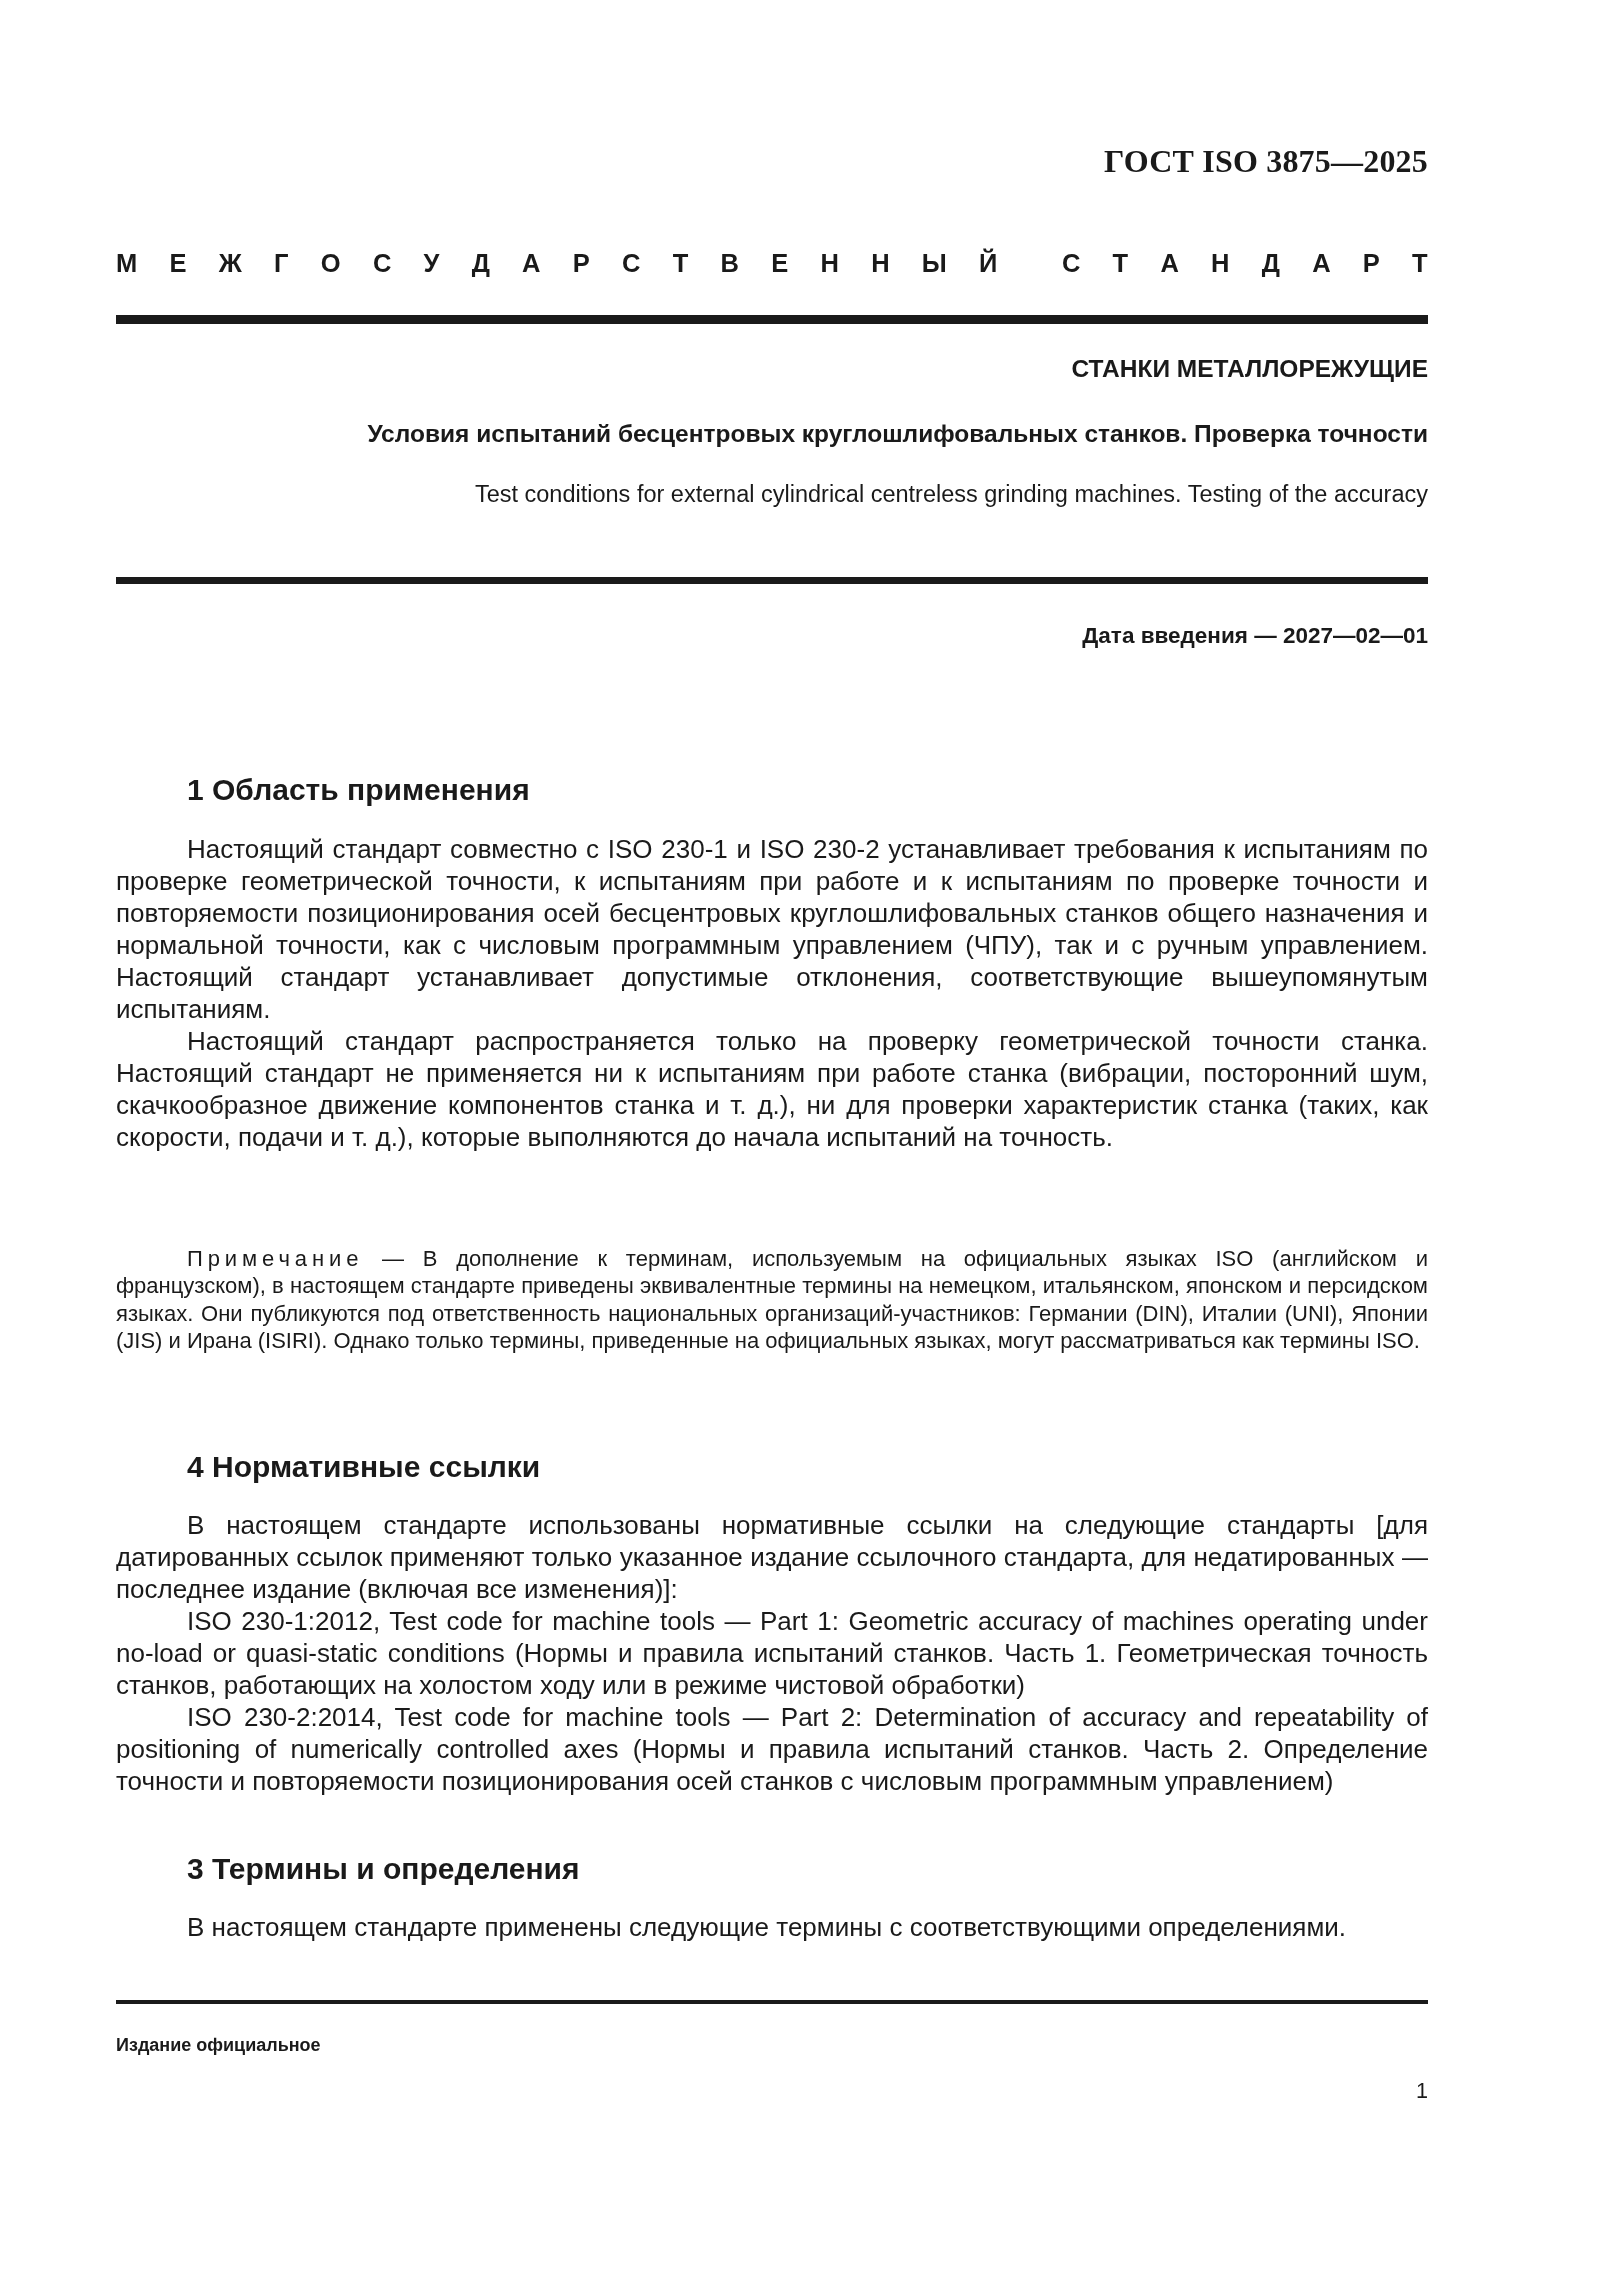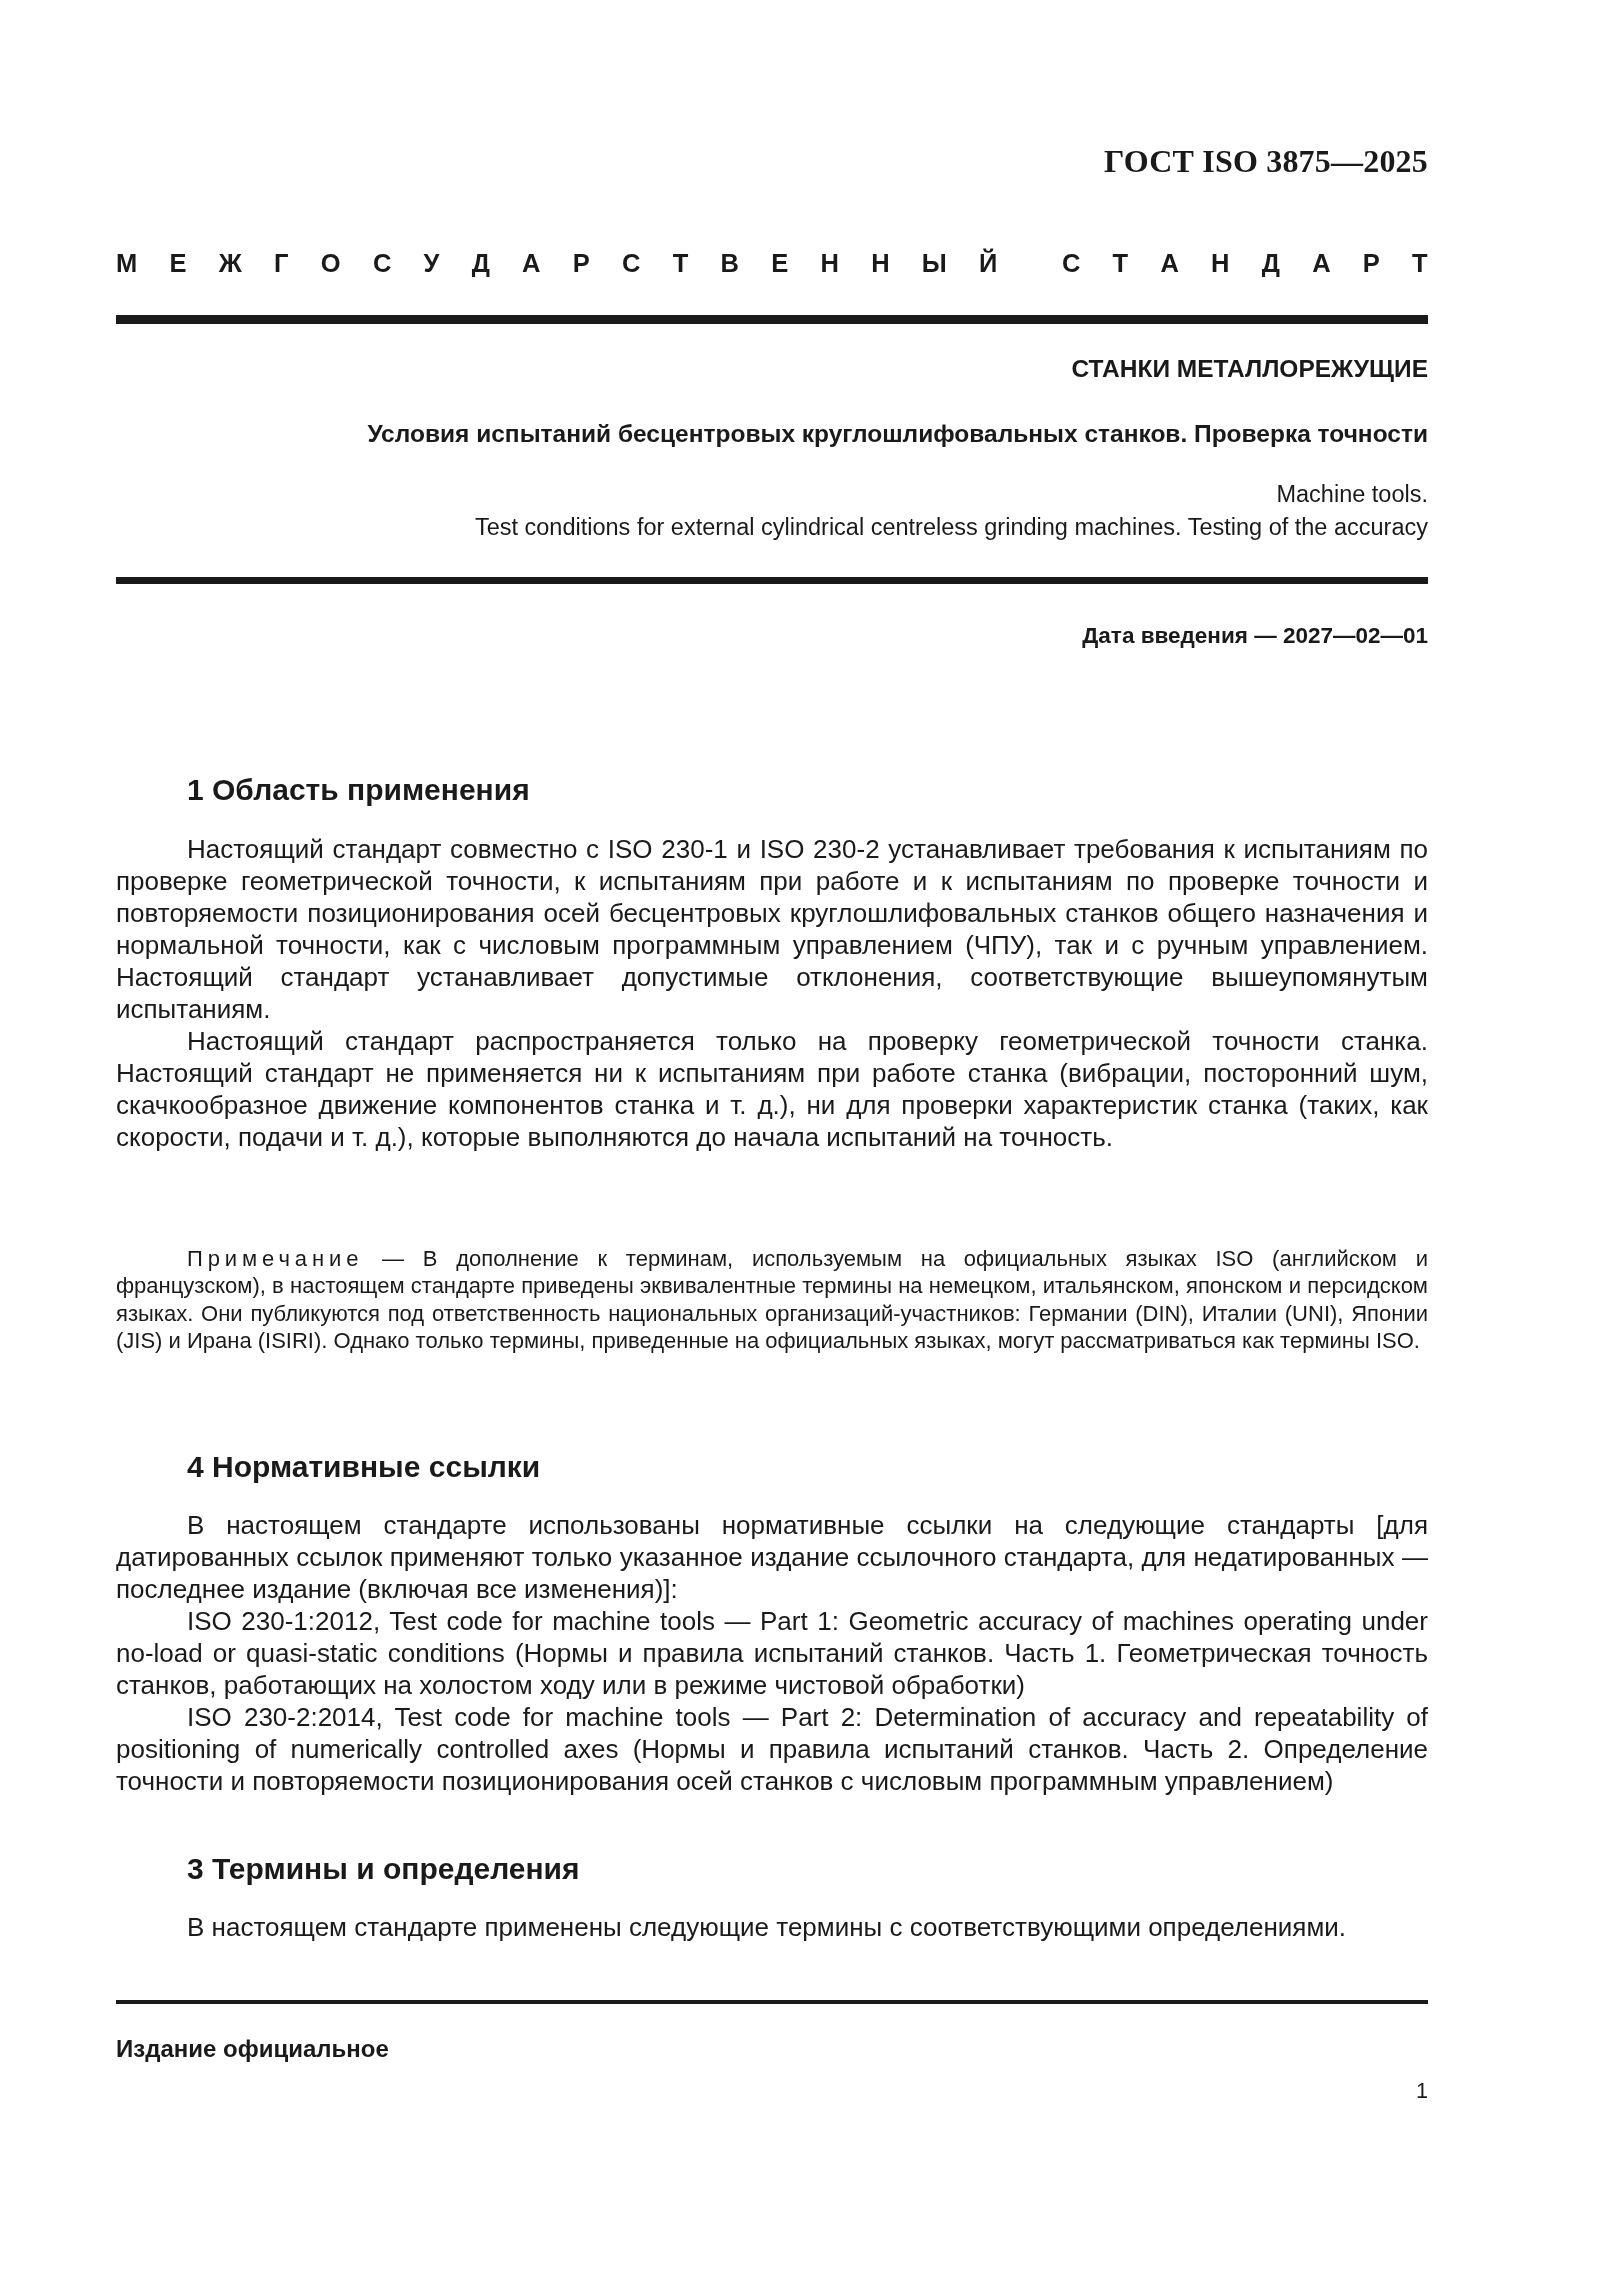--- a/index.html
+++ b/index.html
@@ -24,21 +24,21 @@
   p.body { margin: 0; font-size: 26px; line-height: 32px; text-align: justify; text-indent: 71px; }
   p.note { margin: 0; font-size: 22px; line-height: 27.4px; text-align: justify; text-indent: 71px; }
   .note-label { letter-spacing: 4.9px; }
   .sec1 { top: 770px; }
   .sec1-body { top: 833px; }
   .sec1-note { top: 1245px; }
   .sec2 { top: 1447px; }
   .sec2-body { top: 1509px; }
   .sec3 { top: 1849px; }
   .sec3-body { top: 1911px; }
-  .official { top: 2035px; left: 116px; font-size: 24px; font-weight: bold; }
+  .official { top: 2035px; left: 116px; font-size: 18px; font-weight: bold; }
   .page-num { top: 2078px; right: 193px; font-size: 21.6px; }
 </style>
 </head>
 <body>
 
 <div class="abs doc-number">ГОСТ ISO 3875—2025</div>
 
 <div class="abs std-type">
   <span>М</span>
   <span>Е</span>
@@ -67,21 +67,20 @@
   <span>А</span>
   <span>Р</span>
   <span>Т</span>
 </div>
 
 <div class="abs rule rule-1"></div>
 
 <div class="abs center title-main">СТАНКИ МЕТАЛЛОРЕЖУЩИЕ</div>
 <div class="abs center title-sub">Условия испытаний бесцентровых круглошлифовальных станков. Проверка точности</div>
 <div class="abs center title-en">
-  <div>Machine tools.</div>
   <div>Test conditions for external cylindrical centreless grinding machines. Testing of the accuracy</div>
 </div>
 
 <div class="abs rule rule-2"></div>
 
 <div class="abs intro-date">Дата введения — 2027—02—01</div>
 
 <div class="abs content sec1">
   <h2 class="section-heading">1 Область применения</h2>
 </div>

